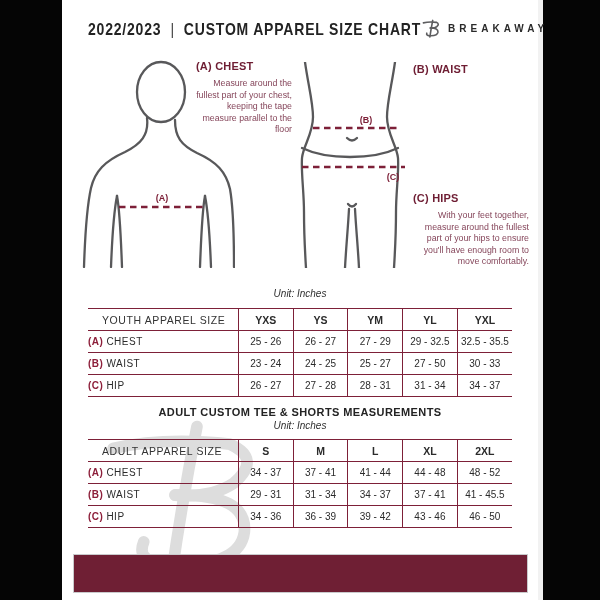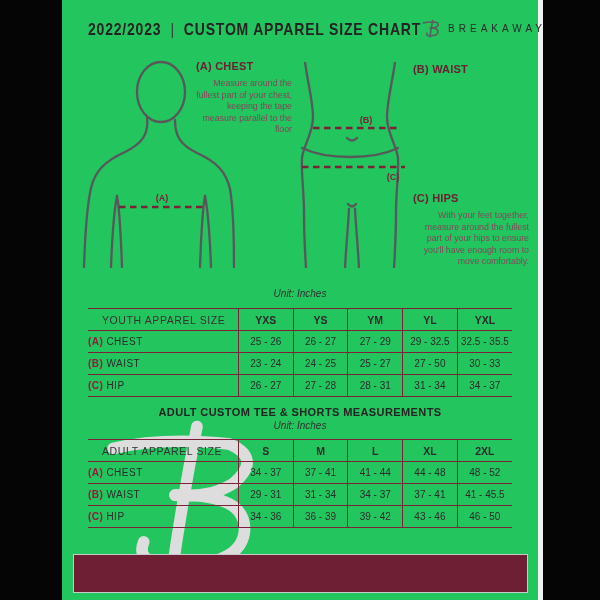--- a/index.html
+++ b/index.html
@@ -2,29 +2,29 @@
 <html><head>
 <meta charset="utf-8">
 <style>
   html,body{margin:0;padding:0;}
   body{
     width:600px;height:600px;position:relative;background:#050505;overflow:hidden;
     font-family:"Liberation Sans", sans-serif;
   }
   .page{
     position:absolute;left:62px;top:0;width:476px;height:600px;
-    background:#22c55e;border-right:5px solid #f2f2f2;
+    background:#ffffff;border-right:5px solid #f2f2f2;
   }
   
   .header{position:absolute;top:18px;left:26px;right:24px;display:flex;align-items:center;justify-content:space-between;}
   .title-group{display:flex;align-items:center;gap:9px;color:#232323;font-weight:bold;
     font-size:14px;letter-spacing:.8px;transform:scaleY(1.12);transform-origin:left center;white-space:nowrap;}
   .title-pipe{font-weight:normal;color:#3a3a3a;}
   .brand{display:flex;align-items:center;gap:6px;}
-  .brand-text{font-size:10px;font-weight:normal;letter-spacing:4px;color:#2a2a2a;}
+  .brand-text{font-size:10px;font-weight:bold;letter-spacing:4px;color:#2a2a2a;}
   
   .fig{position:absolute;}
   .instr{position:absolute;}
   .instr h3{margin:0 0 6px 0;font-size:11px;font-weight:bold;color:#6e1d33;letter-spacing:.2px;}
   .instr p{margin:0;font-size:8.8px;color:#85455a;line-height:1.32;text-align:right;}
   .instr.chest{left:134px;top:60px;width:96px;}
   .instr.waist{left:351px;top:63px;width:116px;}
   .instr.hips{left:351px;top:163px;width:116px;margin-top:29px;}
   
   .sec-title{position:absolute;left:0;width:100%;text-align:center;font-size:11px;font-weight:bold;

